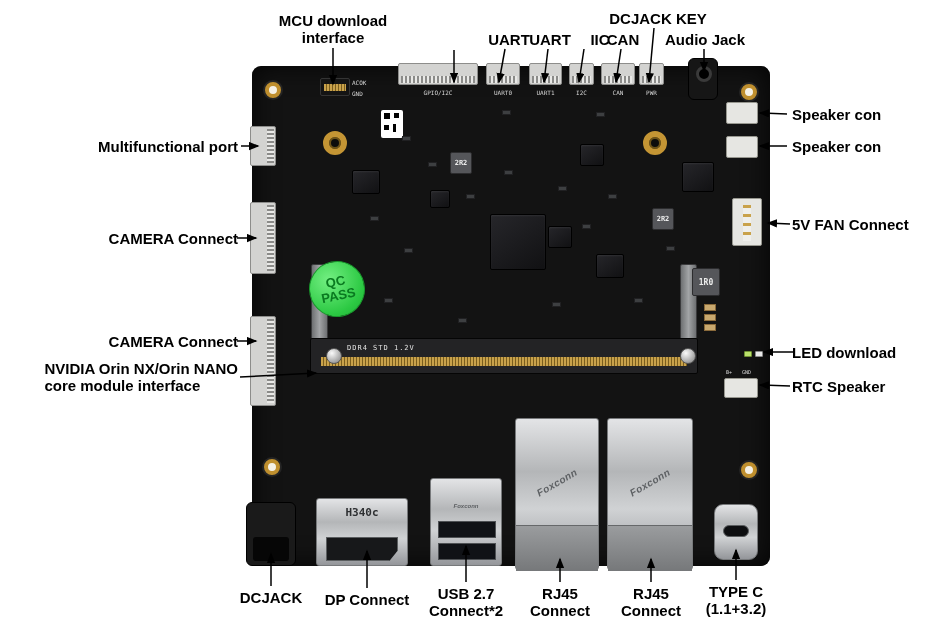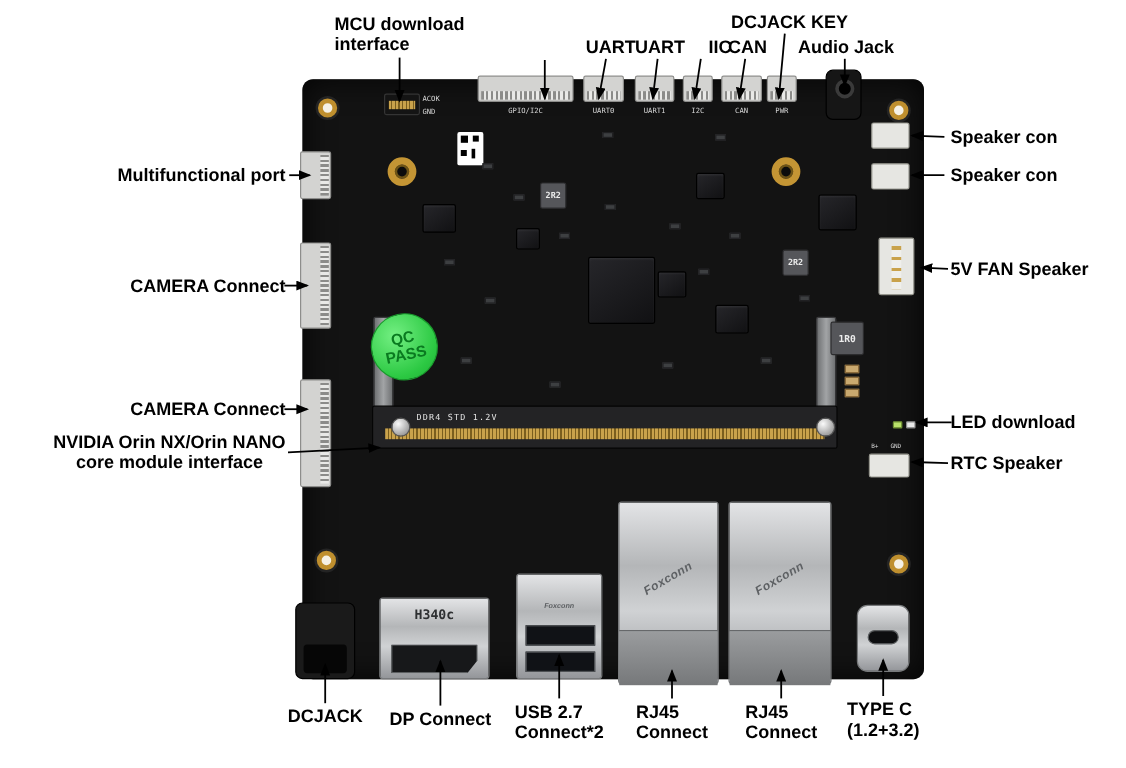--- a/index.html
+++ b/index.html
@@ -1,19 +1,19 @@
 <!DOCTYPE html>
 <html><head>
 <meta charset="utf-8">
 <style>
   html,body{margin:0;padding:0}
   body{width:938px;height:640px;position:relative;background:#ffffff;font-family:"Liberation Sans",sans-serif;overflow:hidden}
   .stage{position:absolute;left:0;top:0;width:938px;height:640px}
   .callout{position:absolute;z-index:6;font-weight:700;font-size:15px;line-height:17px;color:#000;white-space:pre-line}
-  .cc{transform:translateX(-50%);}
+  .cc{transform:translateX(-50%);text-align:center}
   .cl{text-align:right}
   .arrows{position:absolute;left:0;top:0;z-index:5}
   .board{position:absolute;left:252px;top:66px;width:518px;height:500px;background:#131313;border-radius:9px;box-shadow:inset 0 0 26px rgba(0,0,0,.85);z-index:1}
   .board *{position:absolute;box-sizing:border-box}
   .hole{border-radius:50%;background:#f5f1e6;border:4px solid #bf8f2e;box-shadow:0 0 0 2px #242424}
   .ring{border-radius:50%;background:#0c0c0c;border:6px solid #c49534;box-shadow:inset 0 0 0 2px #6d5316}
   .post{border-radius:50%;background:radial-gradient(circle at 35% 30%,#fafafa,#c2c2c2 45%,#7d7d7d);border:1px solid #565656}
   .ffc-h{background:#d3d3d1;border:1px solid #8d8d8b;border-radius:2px}
   .ffc-h::after{content:"";position:absolute;left:2px;right:2px;bottom:1px;height:7px;background:repeating-linear-gradient(90deg,#8b8b89 0 2px,#e9e9e7 2px 4px)}
   .ffc-v{background:#d3d3d1;border:1px solid #8d8d8b;border-radius:2px}
@@ -188,34 +188,34 @@
 interface</div>
   <div class="callout cc" style="left:509px;top:31px">UART</div>
   <div class="callout cc" style="left:550px;top:31px">UART</div>
   <div class="callout cc" style="left:600px;top:31px">IIC</div>
   <div class="callout cc" style="left:623px;top:31px">CAN</div>
   <div class="callout cc" style="left:658px;top:10px">DCJACK KEY</div>
   <div class="callout cc" style="left:705px;top:31px">Audio Jack</div>
 
   <div class="callout" style="left:792px;top:106px">Speaker con</div>
   <div class="callout" style="left:792px;top:138px">Speaker con</div>
-  <div class="callout" style="left:792px;top:216px">5V FAN Speaker</div>
+  <div class="callout" style="left:792px;top:216px">5V FAN Connect</div>
   <div class="callout" style="left:792px;top:344px">LED download</div>
   <div class="callout" style="left:792px;top:378px">RTC Speaker</div>
 
   <div class="callout cl" style="right:700px;top:138px">Multifunctional port</div>
   <div class="callout cl" style="right:700px;top:230px">CAMERA Connect</div>
   <div class="callout cl" style="right:700px;top:333px">CAMERA Connect</div>
-  <div class="callout" style="right:700px;top:360px;text-align:center">NVIDIA Orin NX/Orin NANO
+  <div class="callout" style="right:700px;top:360px;text-align:left">NVIDIA Orin NX/Orin NANO
 core module interface</div>
 
   <div class="callout cc" style="left:271px;top:589px">DCJACK</div>
   <div class="callout cc" style="left:367px;top:591px">DP Connect</div>
   <div class="callout cc" style="left:466px;top:585px">USB 2.7
 Connect*2</div>
   <div class="callout cc" style="left:560px;top:585px">RJ45
 Connect</div>
   <div class="callout cc" style="left:651px;top:585px">RJ45
 Connect</div>
   <div class="callout cc" style="left:736px;top:583px">TYPE C
-(1.2+3.2)</div>
+(1.1+3.2)</div>
 
 </div>
 
 </body></html>

